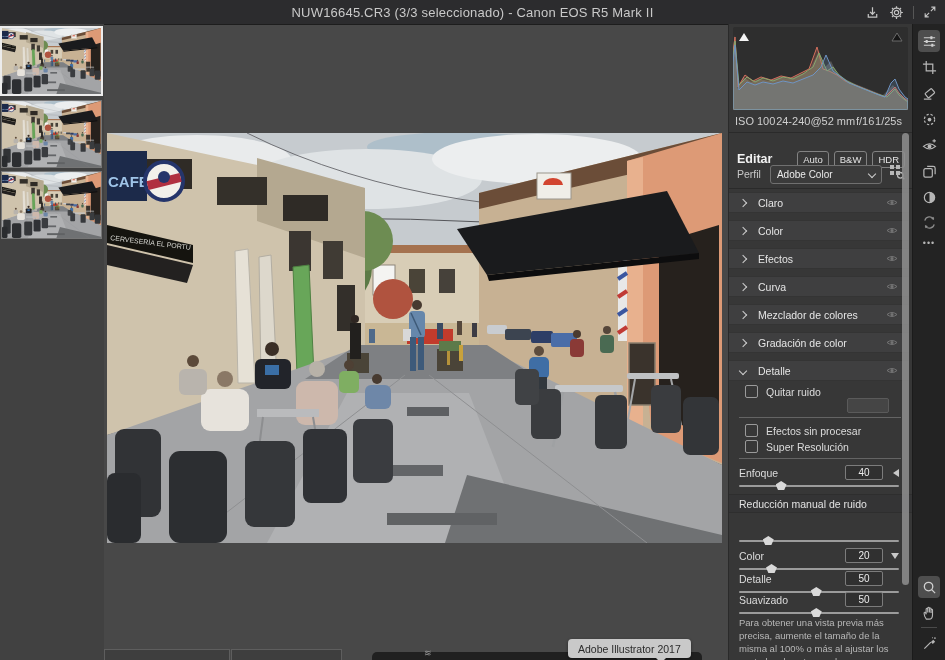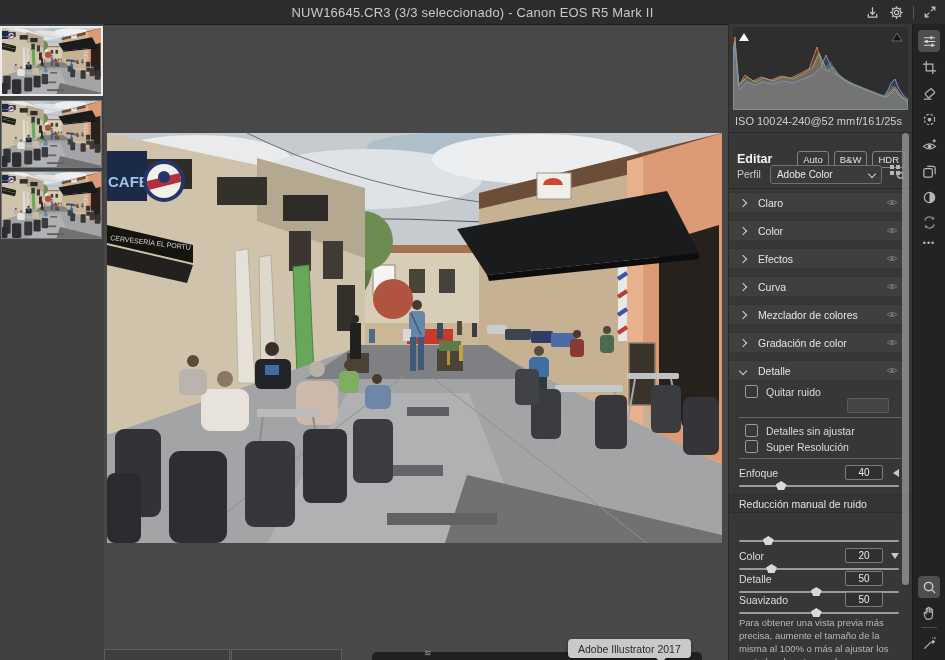--- a/index.html
+++ b/index.html
@@ -428,21 +428,21 @@
 
     <div class="chk-row" style="top:361px">
       <span class="checkbox"></span>
       <span class="chk-label">Quitar ruido</span>
     </div>
     <div class="dis-box" style="top:374px"></div>
     <div class="ddiv" style="top:393px"></div>
 
     <div class="chk-row" style="top:400px">
       <span class="checkbox"></span>
-      <span class="chk-label">Detalles sin ajustar</span>
+      <span class="chk-label">Efectos sin procesar</span>
     </div>
     <div class="chk-row" style="top:416px">
       <span class="checkbox"></span>
       <span class="chk-label">Super Resolución</span>
     </div>
     <div class="ddiv" style="top:434px"></div>
 
     <div class="srow" style="top:441px">
       <span class="lbl">Enfoque</span>
       <span class="valbox">40</span>

